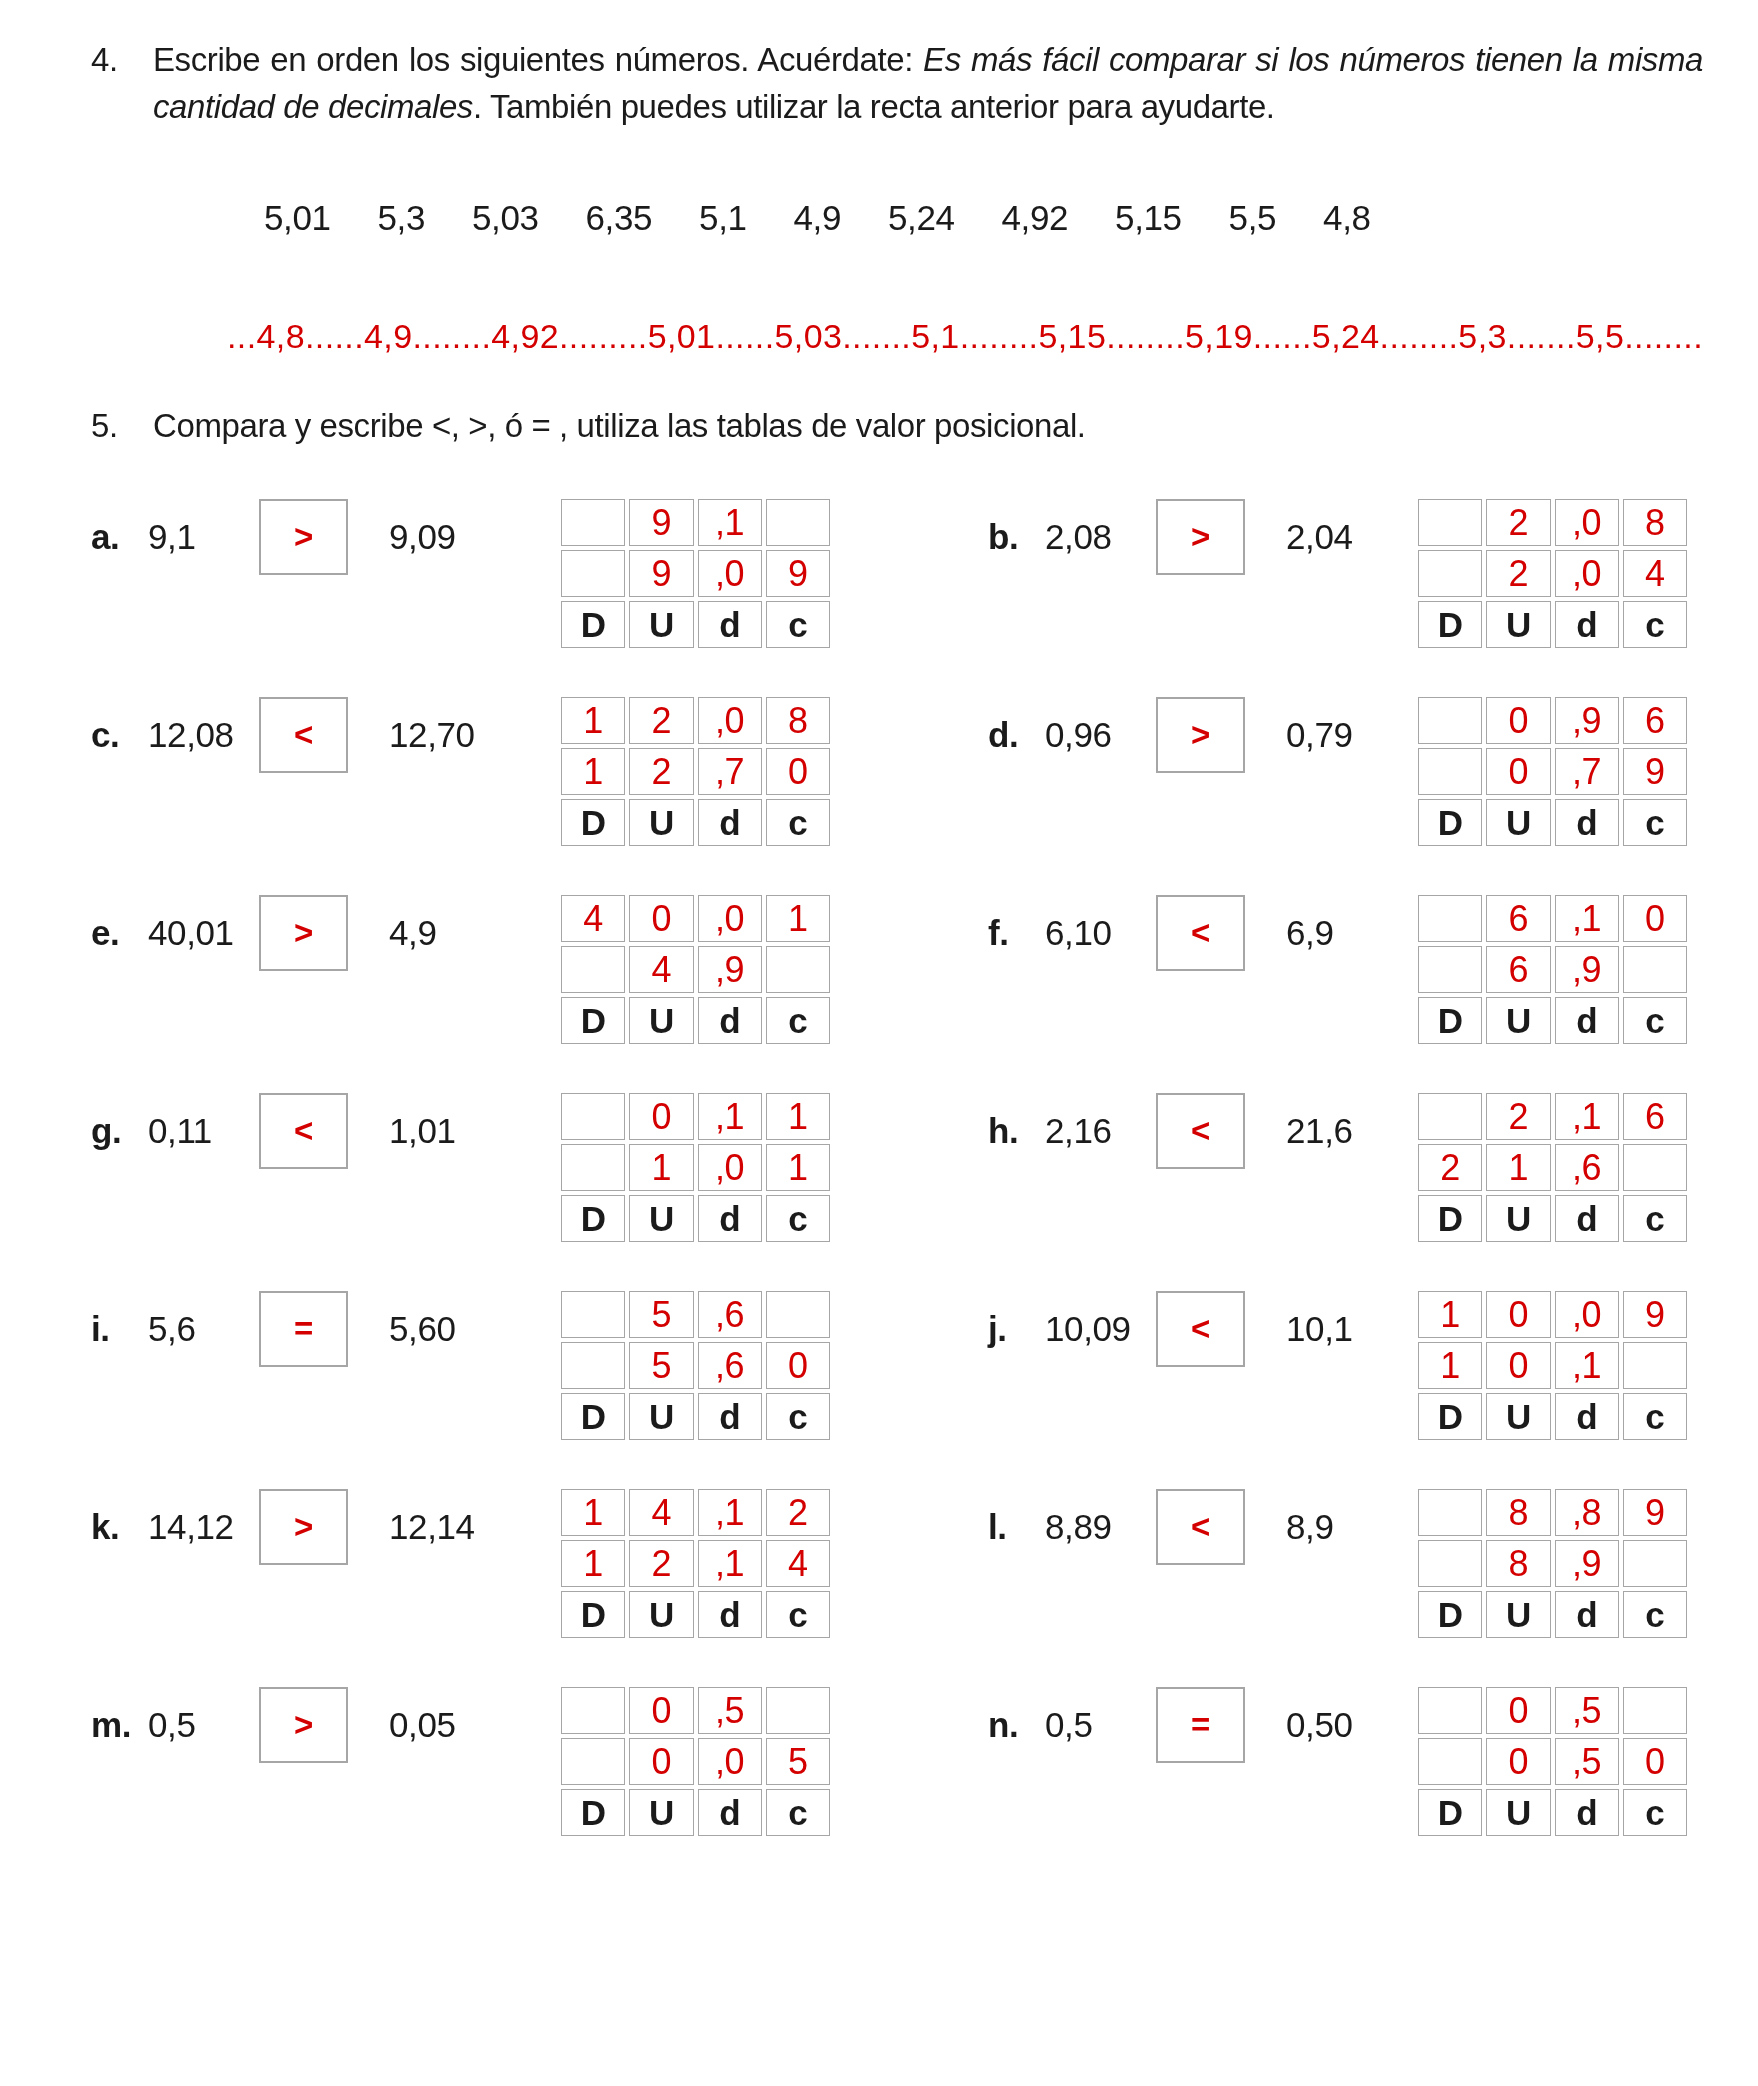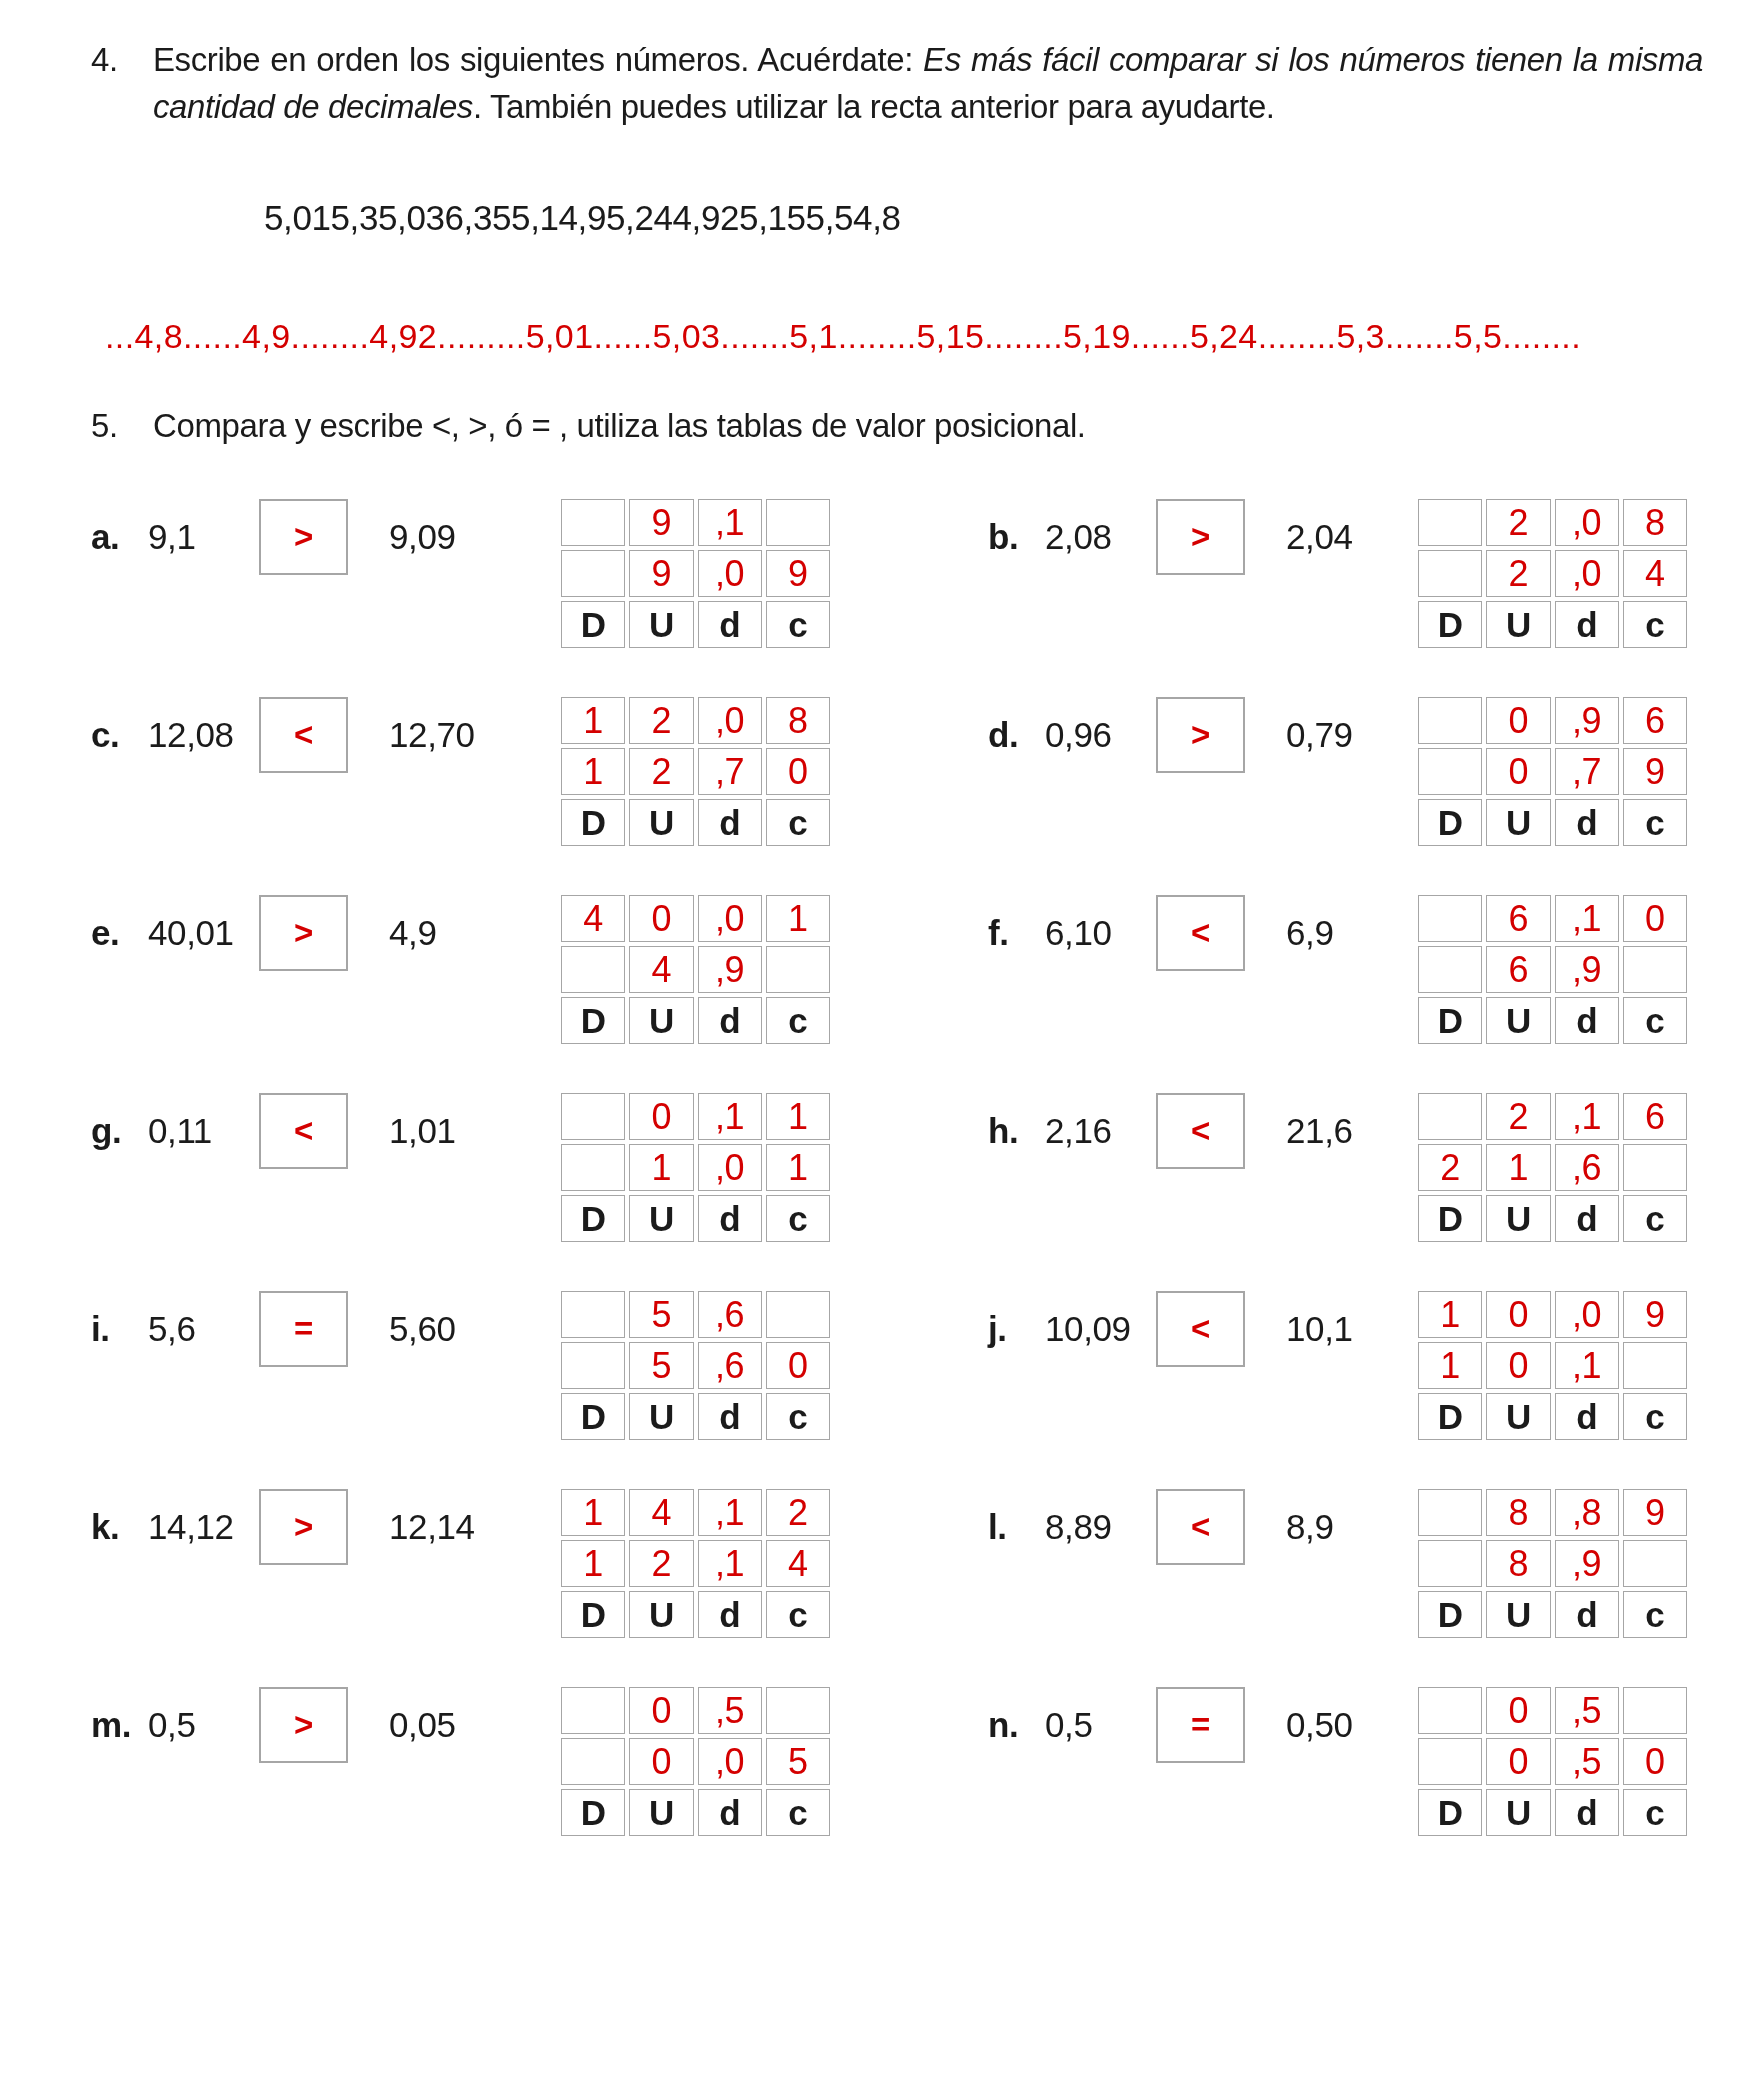--- a/index.html
+++ b/index.html
@@ -26,30 +26,32 @@
     line-height:47px;
     text-align:justify;
     padding-left:98px;
     text-indent:-62px;
   }
   .p4 .qnum{display:inline-block;width:62px;text-indent:0;}
   .p4 i{font-style:italic;}
   
   .seq-row{
     display:flex;
+    gap:47px;
     margin:68px 0 0 209px;
     font-size:35px;
   }
   
   .answer-line{
     margin:79px 0 0 50px;
     color:var(--red);
     font-size:34px;
     white-space:nowrap;
     letter-spacing:0.4px;
+    text-align:right;
   }
   
   .p5{
     margin:51px 0 0 0;
     font-size:33px;
   }
   .p5 .qnum{display:inline-block;width:62px;margin-left:36px;}
   
   .items{
     display:grid;

